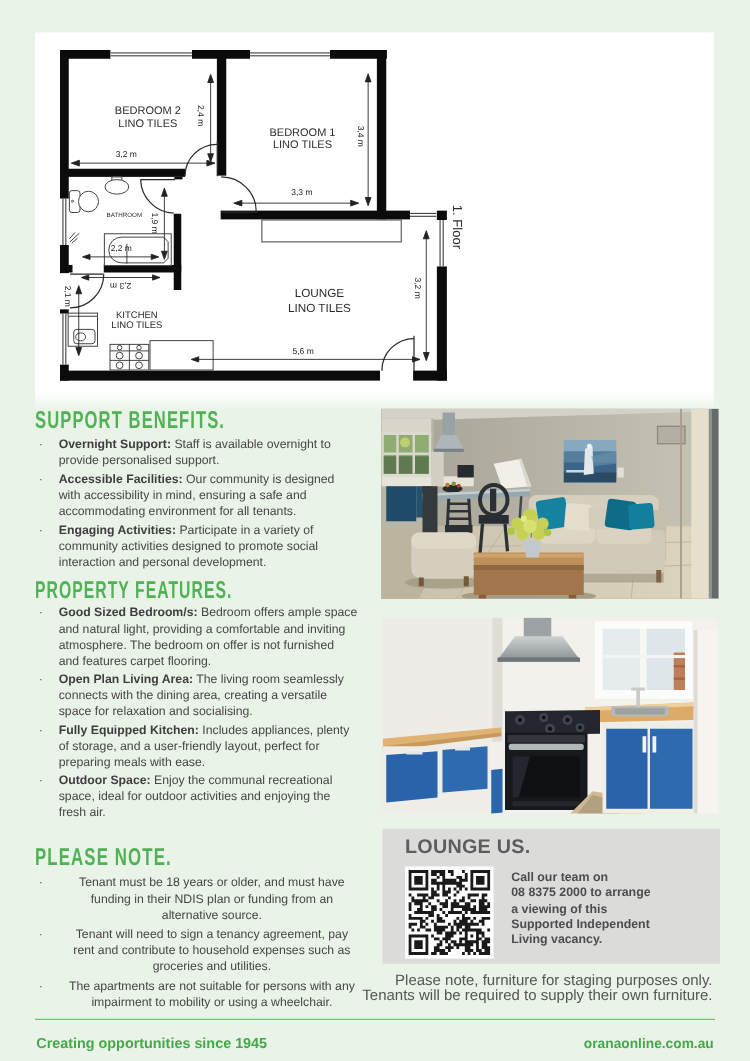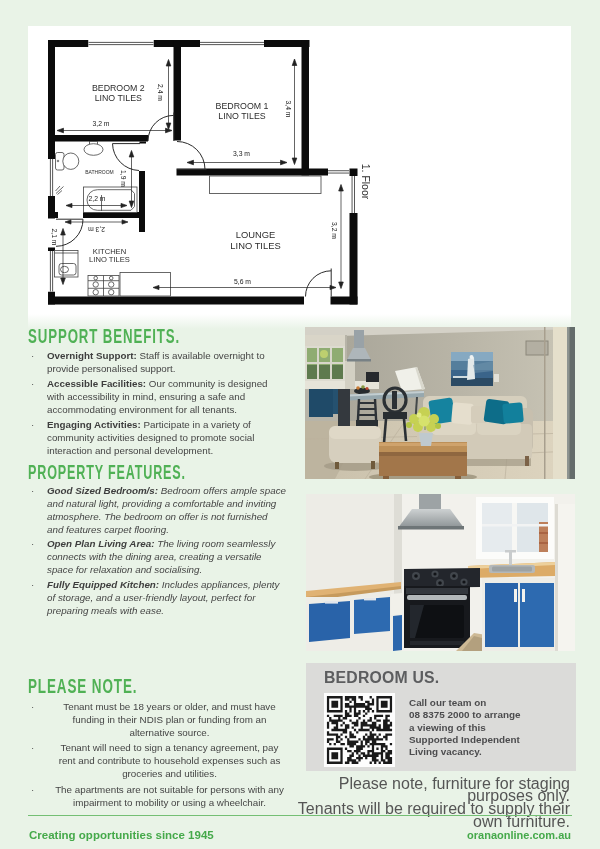--- a/index.html
+++ b/index.html
@@ -266,24 +266,25 @@
 <h2 class="abs" style="left:28px;top:324.6px;transform:scaleX(0.68);">SUPPORT BENEFITS.</h2>
 
 <ul class="col" style="top:348.7px;">
 <li><b>Overnight Support:</b> Staff is available overnight to<br>provide personalised support.</li>
 <li><b>Accessible Facilities:</b> Our community is designed<br>with accessibility in mind, ensuring a safe and<br>accommodating environment for all tenants.</li>
 <li><b>Engaging Activities:</b> Participate in a variety of<br>community activities designed to promote social<br>interaction and personal development.</li>
 </ul>
 
 <h2 class="abs" style="left:28px;top:460.8px;transform:scaleX(0.645);">PROPERTY FEATURES.</h2>
 
-<ul class="col tight" style="top:483.7px;font-style:italic;">
+<ul class="col tight" style="top:483.7px;">
 <li><b>Good Sized Bedroom/s:</b> Bedroom offers ample space<br>and natural light, providing a comfortable and inviting<br>atmosphere. The bedroom on offer is not furnished<br>and features carpet flooring.</li>
 <li><b>Open Plan Living Area:</b> The living room seamlessly<br>connects with the dining area, creating a versatile<br>space for relaxation and socialising.</li>
 <li><b>Fully Equipped Kitchen:</b> Includes appliances, plenty<br>of storage, and a user-friendly layout, perfect for<br>preparing meals with ease.</li>
+<li><b>Outdoor Space:</b> Enjoy the communal recreational<br>space, ideal for outdoor activities and enjoying the<br>fresh air.</li>
 </ul>
 
 <h2 class="abs" style="left:28px;top:674.7px;transform:scaleX(0.69);">PLEASE NOTE.</h2>
 
 <ul class="col" style="top:699.8px;text-align:center;">
 <li>Tenant must be 18 years or older, and must have<br>funding in their NDIS plan or funding from an<br>alternative source.</li>
 <li>Tenant will need to sign a tenancy agreement, pay<br>rent and contribute to household expenses such as<br>groceries and utilities.</li>
 <li>The apartments are not suitable for persons with any<br>impairment to mobility or using a wheelchair.</li>
 </ul>
 
@@ -578,29 +579,29 @@
 
 <g>
         <rect x="249" y="10" width="20" height="147" fill="#f5f4ef"></rect>
         <rect x="249" y="10" width="3" height="147" fill="#dddbd3"></rect>
       </g>
 </svg>
 </div>
 
 <div class="abs" style="left:306px;top:663px;width:270px;height:108px;background:#dbdbd9;">
 
-<div class="abs" style="left:18px;top:6px;font-size:15.8px;font-weight:bold;color:#5c5d5f;letter-spacing:0.2px;">BEDROOM US.</div>
+<div class="abs" style="left:18px;top:6px;font-size:15.8px;font-weight:bold;color:#5c5d5f;letter-spacing:0.2px;">LOUNGE US.</div>
 
 <svg class="abs" style="left:17.5px;top:30px;" width="71" height="74" viewBox="-1.3 -1.3 31.6 31.6" preserveAspectRatio="none">
       <rect x="-1.3" y="-1.3" width="31.6" height="31.6" fill="#fdfdfd"></rect>
       <path d="M0 0h7v1H0zM8 0h5v1H8zM14 0h2v1H14zM19 0h1v1H19zM22 0h7v1H22zM0 1h1v1H0zM6 1h1v1H6zM8 1h2v1H8zM11 1h2v1H11zM15 1h1v1H15zM20 1h1v1H20zM22 1h1v1H22zM28 1h1v1H28zM0 2h1v1H0zM2 2h3v1H2zM6 2h1v1H6zM10 2h1v1H10zM12 2h1v1H12zM17 2h2v1H17zM20 2h1v1H20zM22 2h1v1H22zM24 2h3v1H24zM28 2h1v1H28zM0 3h1v1H0zM2 3h3v1H2zM6 3h1v1H6zM8 3h2v1H8zM12 3h5v1H12zM18 3h3v1H18zM22 3h1v1H22zM24 3h3v1H24zM28 3h1v1H28zM0 4h1v1H0zM2 4h3v1H2zM6 4h1v1H6zM8 4h11v1H8zM22 4h1v1H22zM24 4h3v1H24zM28 4h1v1H28zM0 5h1v1H0zM6 5h1v1H6zM10 5h1v1H10zM12 5h1v1H12zM17 5h3v1H17zM22 5h1v1H22zM28 5h1v1H28zM0 6h7v1H0zM8 6h1v1H8zM10 6h1v1H10zM12 6h1v1H12zM14 6h1v1H14zM16 6h1v1H16zM18 6h1v1H18zM20 6h1v1H20zM22 6h7v1H22zM8 7h2v1H8zM12 7h3v1H12zM17 7h1v1H17zM0 8h1v1H0zM3 8h4v1H3zM8 8h3v1H8zM12 8h2v1H12zM16 8h1v1H16zM21 8h4v1H21zM26 8h2v1H26zM1 9h1v1H1zM5 9h1v1H5zM7 9h2v1H7zM14 9h1v1H14zM19 9h1v1H19zM21 9h1v1H21zM26 9h1v1H26zM1 10h6v1H1zM10 10h1v1H10zM13 10h1v1H13zM16 10h1v1H16zM18 10h2v1H18zM22 10h2v1H22zM25 10h3v1H25zM0 11h1v1H0zM2 11h3v1H2zM7 11h1v1H7zM11 11h3v1H11zM15 11h3v1H15zM20 11h2v1H20zM25 11h2v1H25zM28 11h1v1H28zM0 12h1v1H0zM4 12h1v1H4zM6 12h1v1H6zM8 12h2v1H8zM12 12h2v1H12zM15 12h7v1H15zM23 12h1v1H23zM25 12h4v1H25zM0 13h1v1H0zM3 13h2v1H3zM8 13h2v1H8zM11 13h1v1H11zM15 13h1v1H15zM19 13h5v1H19zM25 13h3v1H25zM2 14h7v1H2zM12 14h1v1H12zM14 14h5v1H14zM20 14h1v1H20zM22 14h7v1H22zM0 15h1v1H0zM7 15h2v1H7zM10 15h1v1H10zM13 15h1v1H13zM19 15h1v1H19zM0 16h5v1H0zM6 16h1v1H6zM10 16h2v1H10zM17 16h1v1H17zM19 16h3v1H19zM23 16h1v1H23zM26 16h3v1H26zM4 17h2v1H4zM8 17h1v1H8zM10 17h3v1H10zM16 17h1v1H16zM18 17h3v1H18zM22 17h1v1H22zM25 17h2v1H25zM0 18h3v1H0zM4 18h1v1H4zM6 18h1v1H6zM9 18h1v1H9zM14 18h1v1H14zM16 18h9v1H16zM26 18h1v1H26zM0 19h1v1H0zM4 19h2v1H4zM9 19h5v1H9zM15 19h1v1H15zM17 19h2v1H17zM20 19h2v1H20zM1 20h1v1H1zM3 20h1v1H3zM6 20h2v1H6zM9 20h4v1H9zM15 20h1v1H15zM17 20h1v1H17zM19 20h7v1H19zM28 20h1v1H28zM10 21h2v1H10zM13 21h4v1H13zM18 21h1v1H18zM20 21h1v1H20zM24 21h3v1H24zM0 22h7v1H0zM8 22h1v1H8zM13 22h3v1H13zM20 22h1v1H20zM22 22h1v1H22zM24 22h1v1H24zM26 22h1v1H26zM0 23h1v1H0zM6 23h1v1H6zM9 23h2v1H9zM12 23h3v1H12zM18 23h3v1H18zM24 23h2v1H24zM27 23h2v1H27zM0 24h1v1H0zM2 24h3v1H2zM6 24h1v1H6zM11 24h1v1H11zM13 24h1v1H13zM15 24h2v1H15zM18 24h1v1H18zM20 24h5v1H20zM26 24h3v1H26zM0 25h1v1H0zM2 25h3v1H2zM6 25h1v1H6zM10 25h2v1H10zM14 25h1v1H14zM16 25h7v1H16zM24 25h1v1H24zM26 25h2v1H26zM0 26h1v1H0zM2 26h3v1H2zM6 26h1v1H6zM9 26h2v1H9zM13 26h3v1H13zM17 26h1v1H17zM20 26h2v1H20zM24 26h1v1H24zM26 26h3v1H26zM0 27h1v1H0zM6 27h1v1H6zM9 27h4v1H9zM14 27h1v1H14zM20 27h3v1H20zM24 27h2v1H24zM27 27h2v1H27zM0 28h7v1H0zM8 28h2v1H8zM11 28h3v1H11zM19 28h1v1H19zM21 28h1v1H21zM23 28h1v1H23zM25 28h4v1H25z" fill="#1a1a1a"></path>
     </svg>
 
 <div class="abs" style="left:103px;top:34px;font-size:9.9px;line-height:12.3px;font-weight:bold;color:#4c4c4e;">Call our team on<br>08 8375 2000 to arrange<br>a viewing of this<br>Supported Independent<br>Living vacancy.</div>
 </div>
 
-<div class="abs" style="left:280px;top:777.8px;width:290px;text-align:right;font-size:16px;line-height:12.6px;color:#555;">Please note, furniture for staging purposes only.<br>Tenants will be required to supply their own furniture.</div>
+<div class="abs" style="left:280px;top:777.8px;width:290px;text-align:right;font-size:12px;line-height:12.6px;color:#555;">Please note, furniture for staging purposes only.<br>Tenants will be required to supply their own furniture.</div>
 
 <div class="abs" style="left:28px;top:815px;width:544px;height:1.2px;background:#74bf74;"></div>
 
 <div class="abs" style="left:29px;top:829px;font-size:11.5px;font-weight:bold;color:#45a94a;">Creating opportunities since 1945</div>
 
 <div class="abs" style="right:29px;top:829px;font-size:11px;font-weight:bold;color:#45a94a;text-align:right;">oranaonline.com.au</div>
 
 </body></html>

